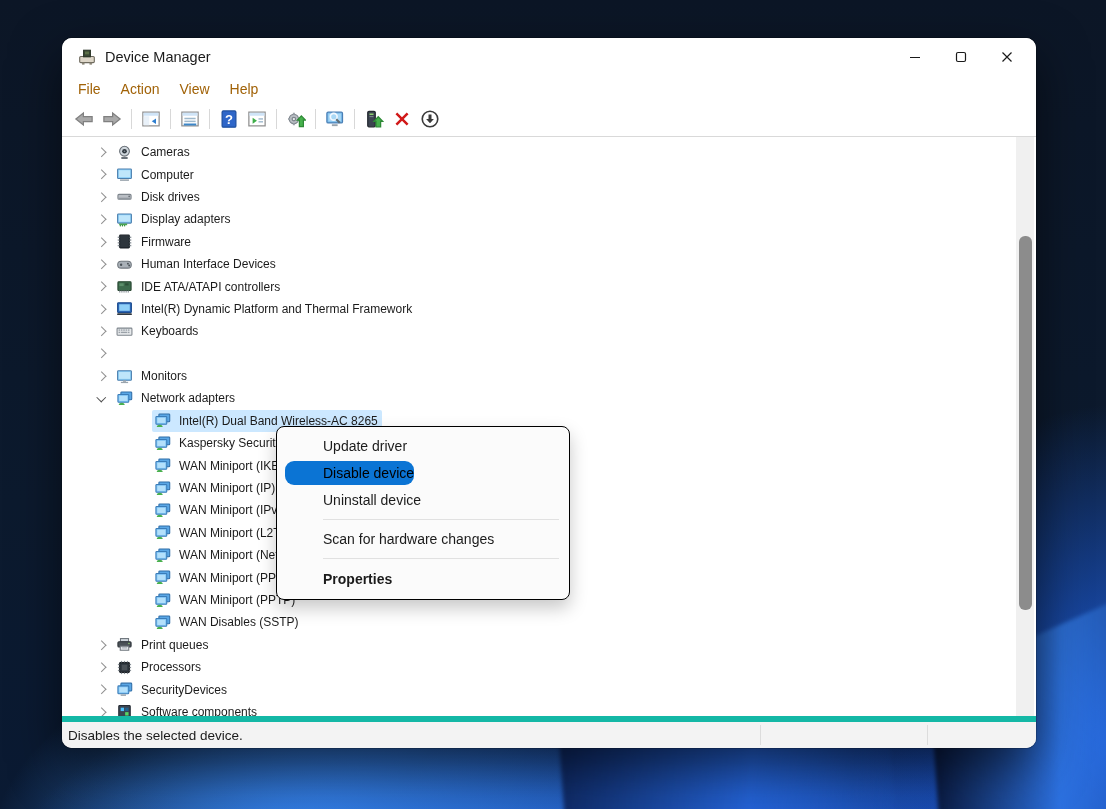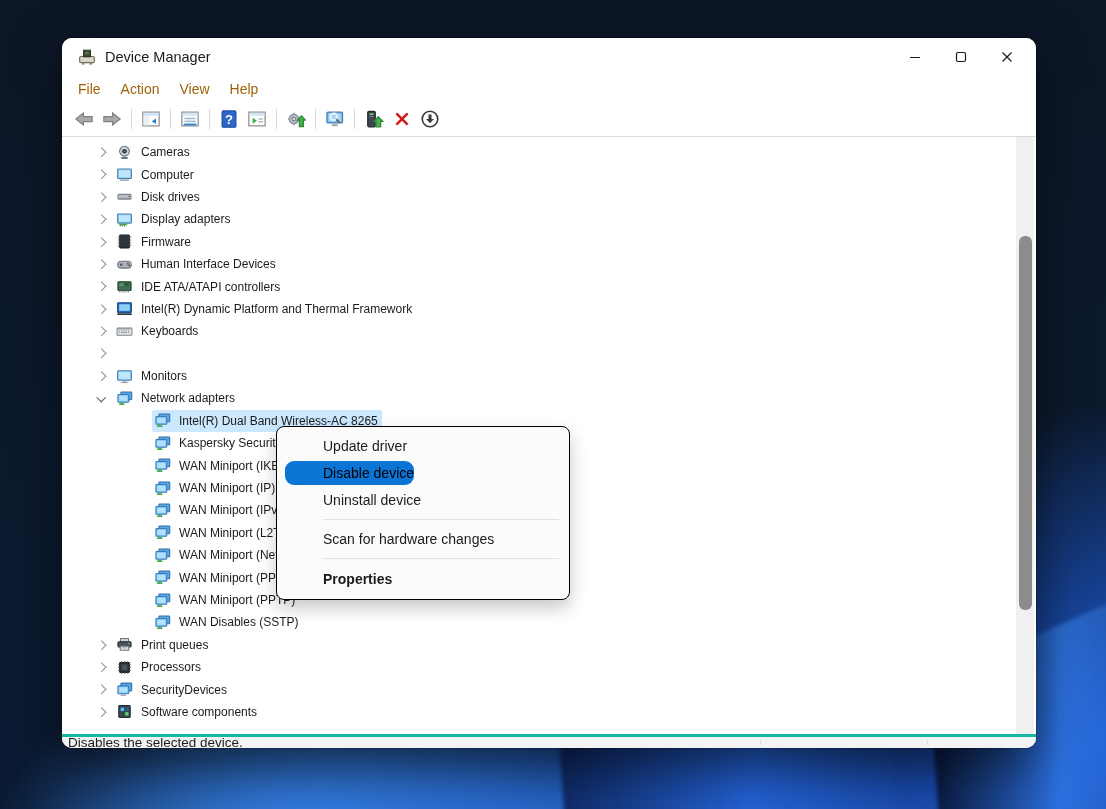--- a/index.html
+++ b/index.html
@@ -55,21 +55,21 @@
   .chev.exp{ transform:rotate(45deg); border-color:#4c4c4c; margin-top:-3px;}
   .row-inner{ display:flex; align-items:center; height:100%; padding:0 4px 0 2px; border-radius:2px;}
   .row-inner .node-icon{ width:17px; height:17px; margin-right:8px; flex:0 0 auto; display:flex;}
   .row-inner .node-icon svg{ width:17px; height:17px;}
   .tree-row.selected .row-inner{ background:#cce8ff; }
 
   .v-scrollbar{ position:absolute; top:0; right:2px; width:18px; bottom:0; background:#f0f0f0;}
   .v-thumb{ position:absolute; left:2.5px; width:13px; top:99px; height:374px; background:#8c8c8c; border-radius:6px;}
 
   
-  .statusbar{ height:14px; flex:0 0 auto; background:#f3f3f3; border-top:3px solid #14b8a6;
+  .statusbar{ height:32px; flex:0 0 auto; background:#f3f3f3; border-top:6px solid #14b8a6;
     display:flex; align-items:center; font-size:13.5px; padding-left:6px; position:relative;}
   .status-sep{ position:absolute; top:3px; bottom:3px; width:1px; background:#dcdcdc;}
   .status-sep.s1{ left:698px; } .status-sep.s2{ left:865px; }
 
   
   .context-menu{
     position:absolute; left:276px; top:426px; width:294px; z-index:50;
     background:#fbfbfb; border:1px solid #000000; border-radius:8px;
     box-shadow:0 8px 18px rgba(0,0,0,.22); padding:5px 0;
   }

